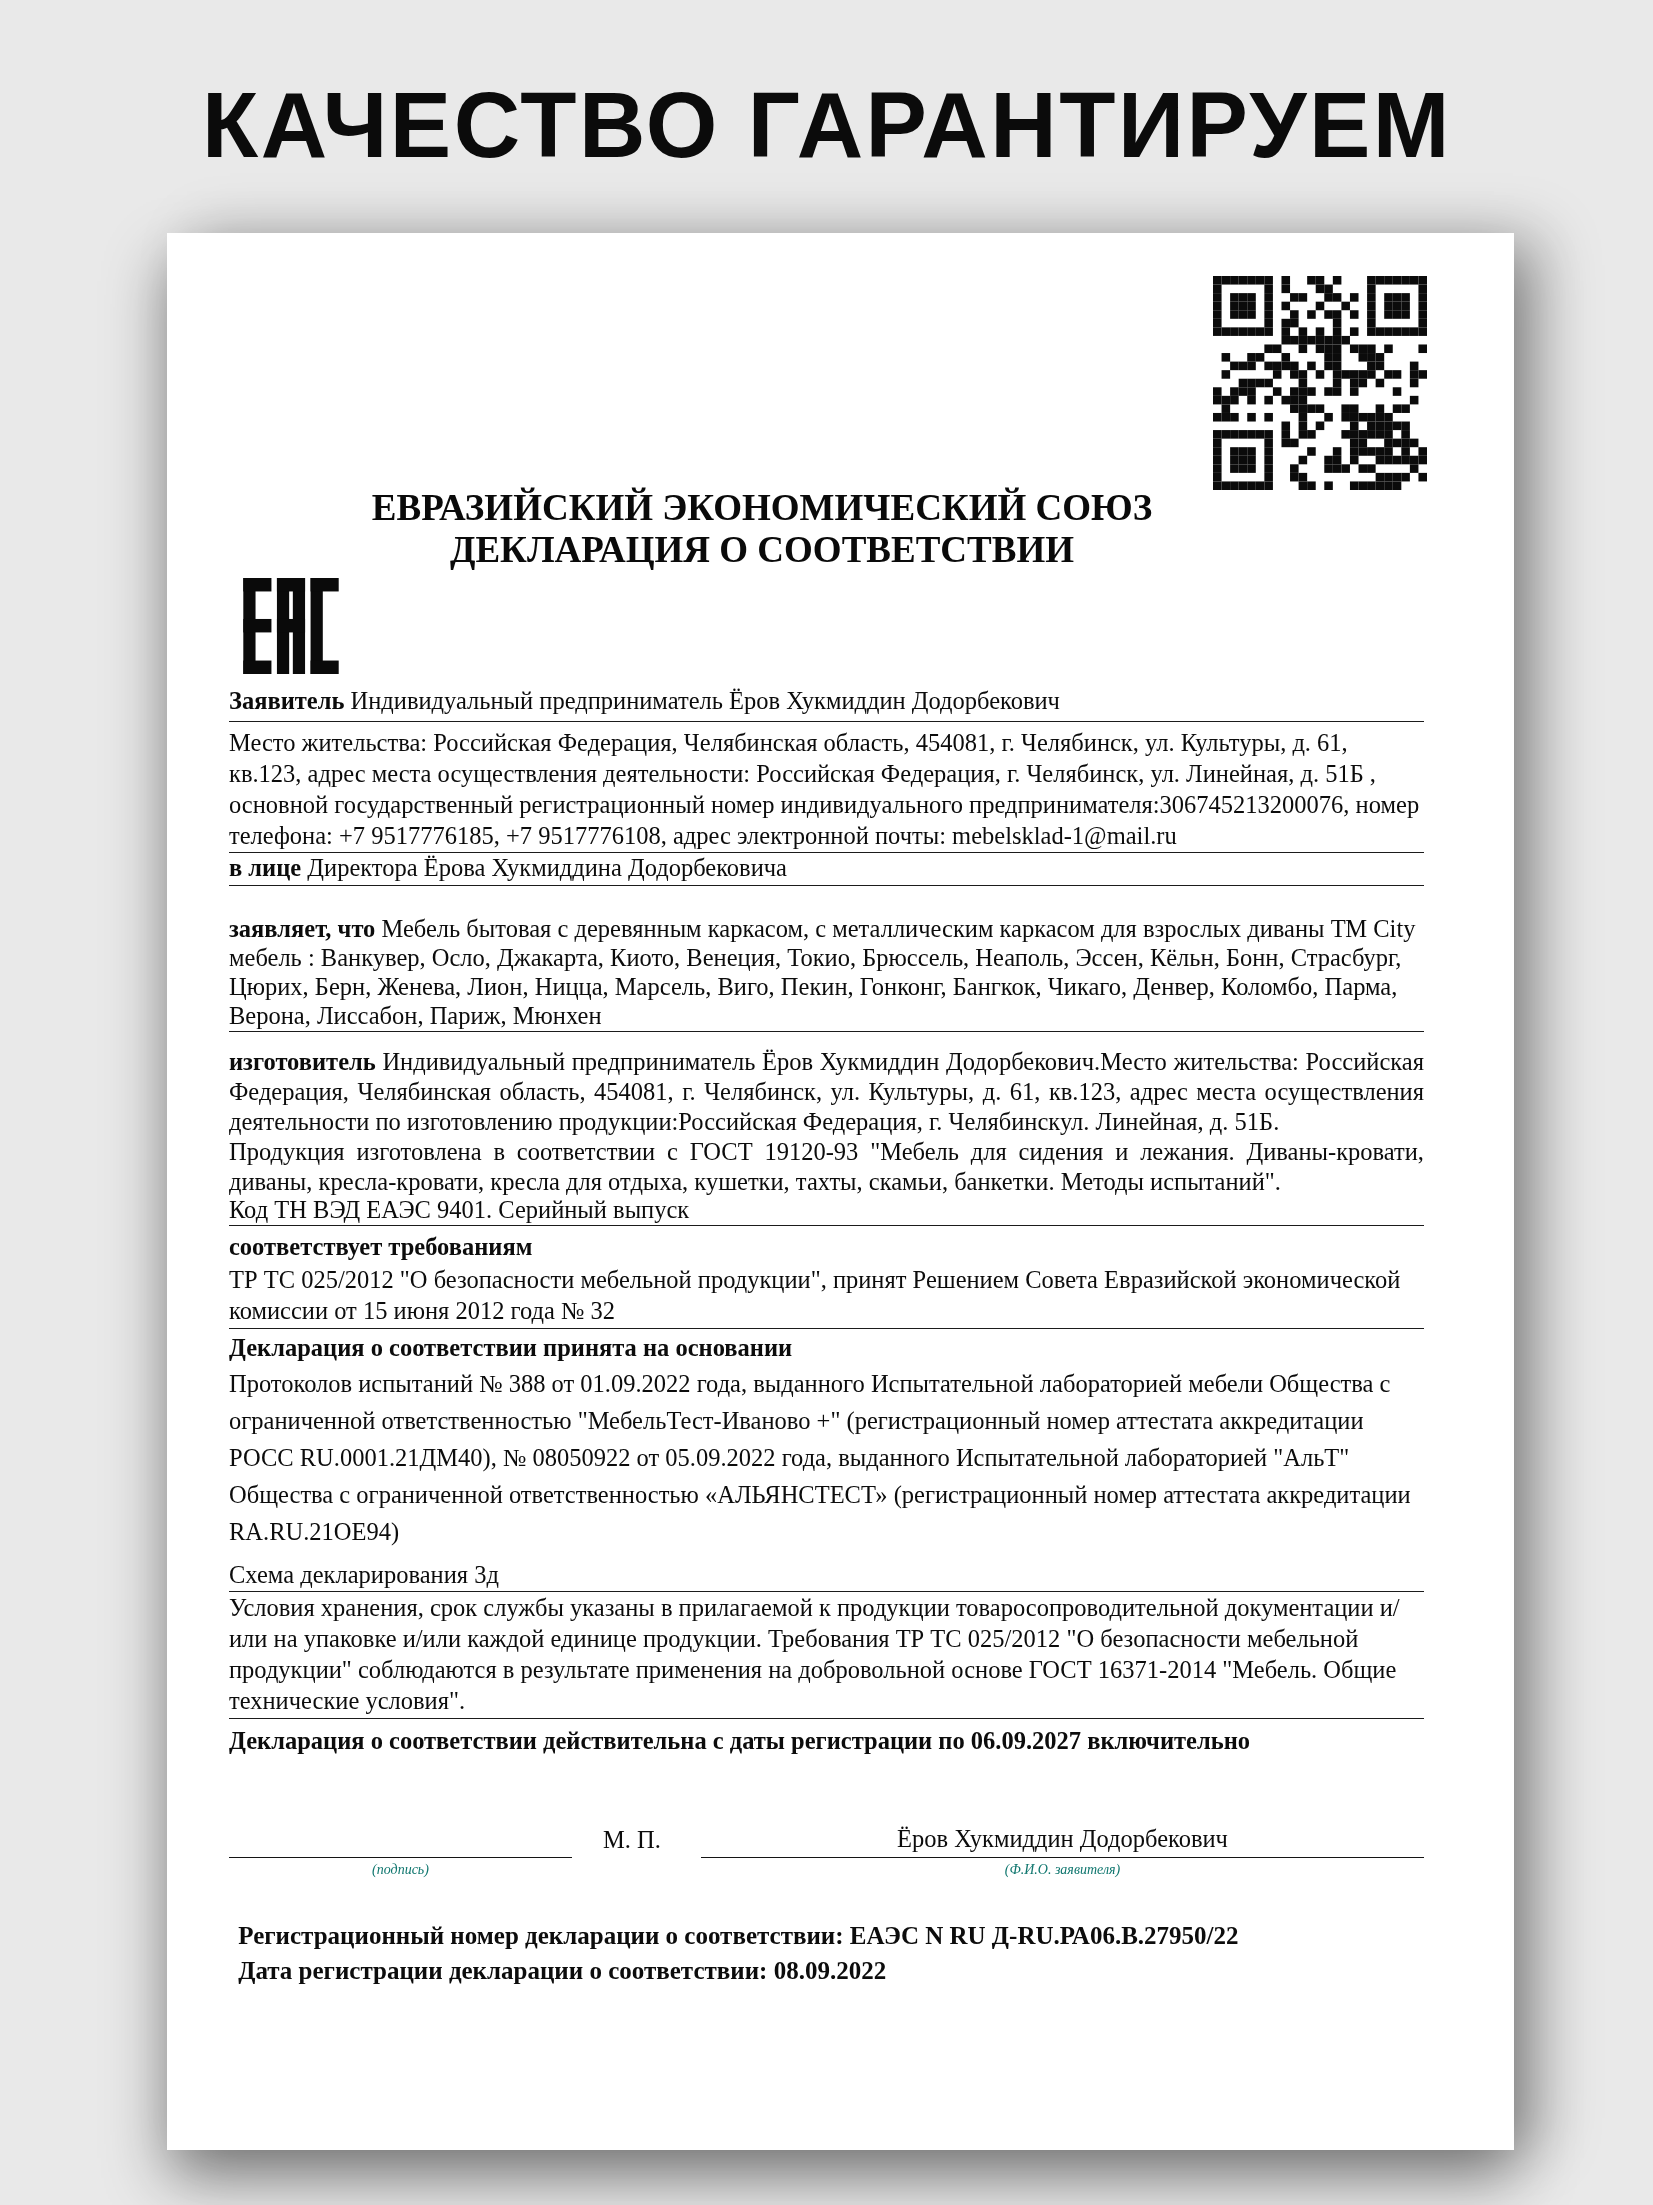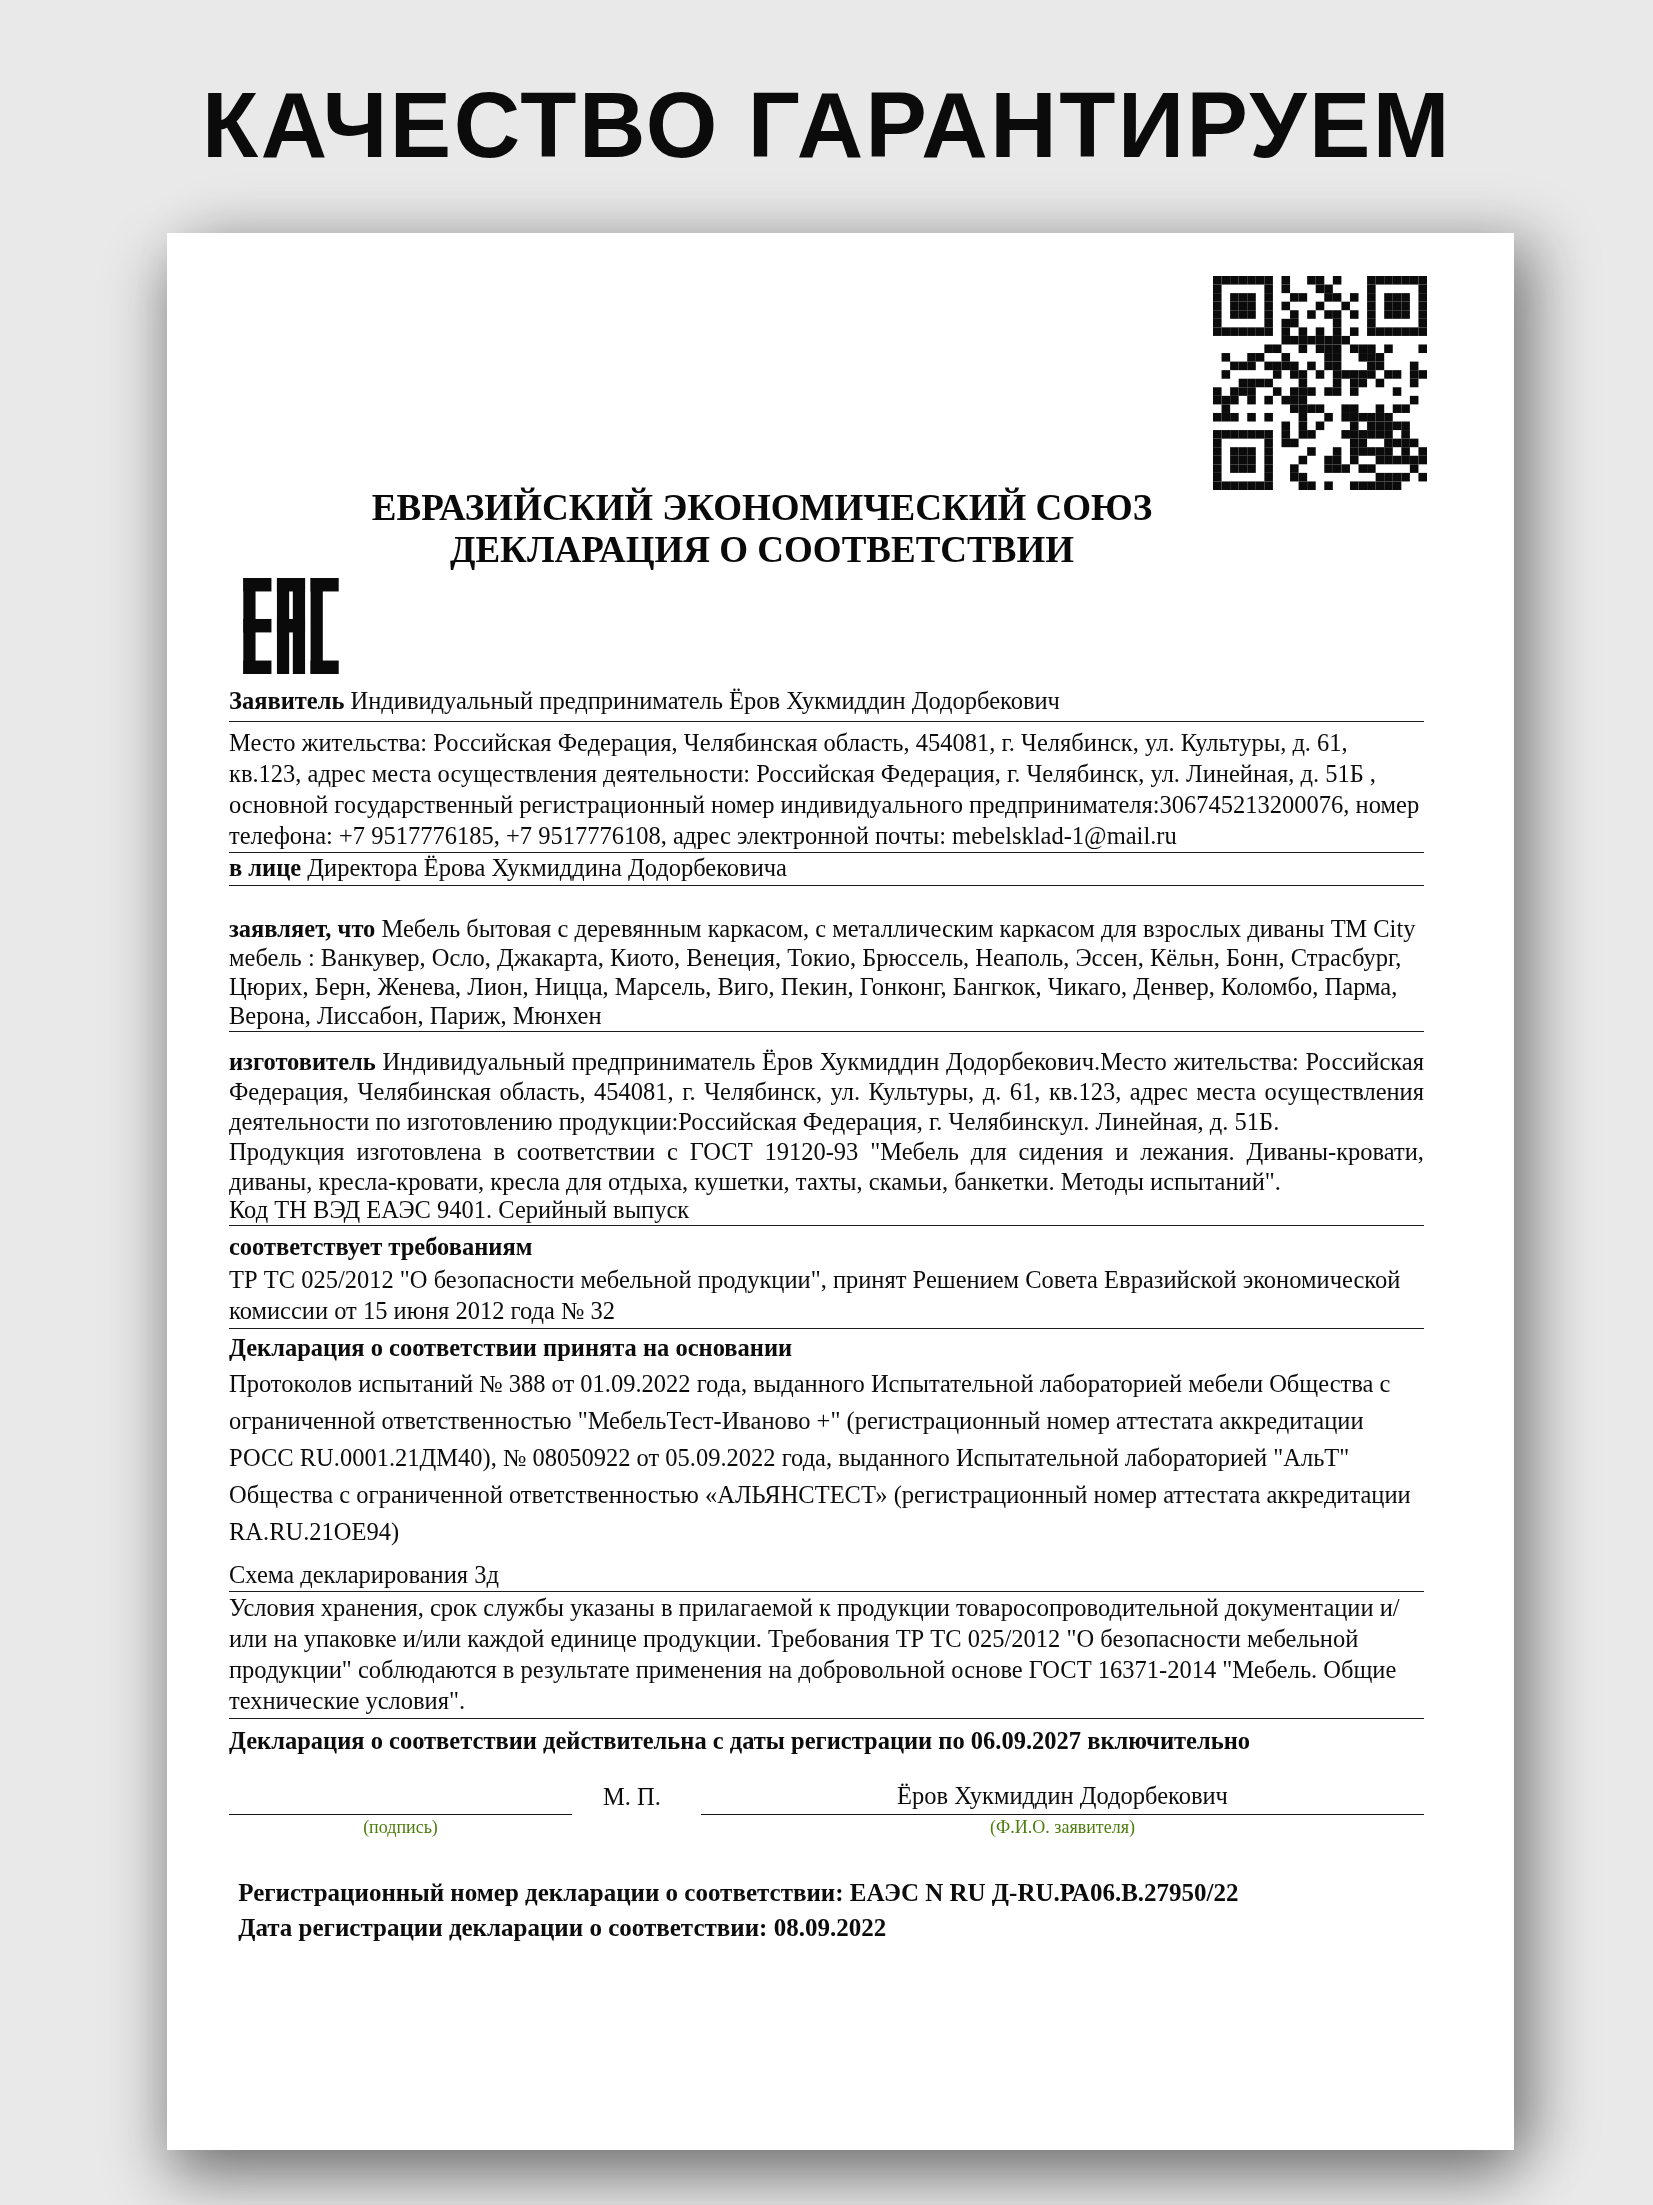--- a/index.html
+++ b/index.html
@@ -49,23 +49,23 @@
   .s-basis-h{margin-top:2.5px;line-height:34px;}
   .s-basis-t{line-height:37px;}
   .s-scheme{margin-top:12.3px;line-height:26px;padding-bottom:2.5px;}
   .s-add-h{margin-top:3.7px;line-height:32px;}
   .s-add-t{line-height:31px;padding-bottom:2.5px;}
   .s-valid{margin-top:6.1px;line-height:32px;font-weight:700;}
 
   .sig-row{margin-top:24.5px;display:flex;align-items:flex-end;}
   .sig-col1{width:343px;}
   .sig-col3{width:723px;}
-  .sig-name{text-align:center;font-size:24.5px;line-height:28px;min-height:28px;}
+  .sig-name{text-align:center;font-size:24.5px;line-height:28px;min-height:28px;margin-top:43px;}
   .sig-line{border-bottom:1.8px solid #141414;height:3.7px;}
-  .sig-cap{font-size:18px;line-height:24.5px;text-align:center;color:#4d7c0f;}
+  .sig-cap{font-size:14px;line-height:24.5px;text-align:center;color:#0f766e;font-style:italic;}
   .sig-mp{width:58px;margin:0 40px 28px 31px;font-size:24.5px;line-height:28px;white-space:nowrap;}
 
   .reg-block{margin:36px 0 0 9.2px;font-weight:700;font-size:25px;line-height:35px;}
 </style>
 </head>
 <body>
 
 <div class="banner">КАЧЕСТВО ГАРАНТИРУЕМ</div>
 
 <div class="page">

